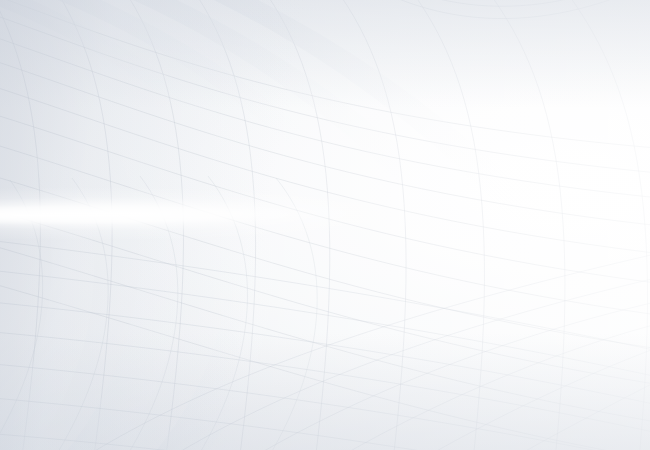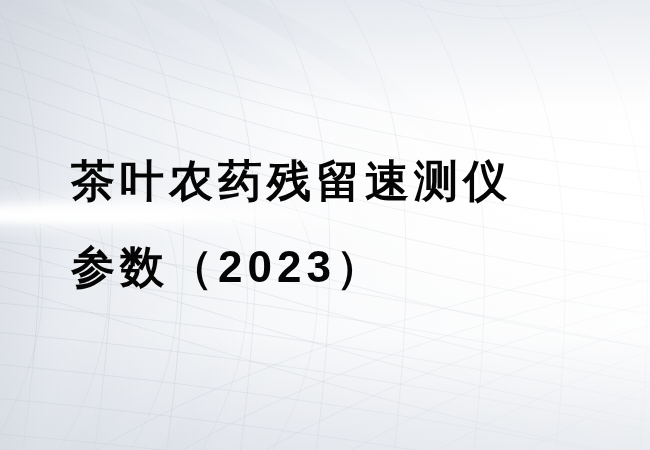--- a/index.html
+++ b/index.html
@@ -164,18 +164,14 @@
       <path d="M 276,178 C 336,252 328,358 268,458"></path>
     </g>
 
     <rect x="0" y="0" width="650" height="450" fill="url(#fadeRight)"></rect>
   </svg>
 
   <div class="bg-layer" id="bg-vignette"></div>
 
   <div class="bg-layer" id="bg-sweep"></div>
 
-  <div id="title-block">
-    <div class="title-line">茶叶农药残留速测仪</div>
-    <div class="title-line">参数（2023）</div>
-  </div>
 
 </div>
 
 </body></html>

